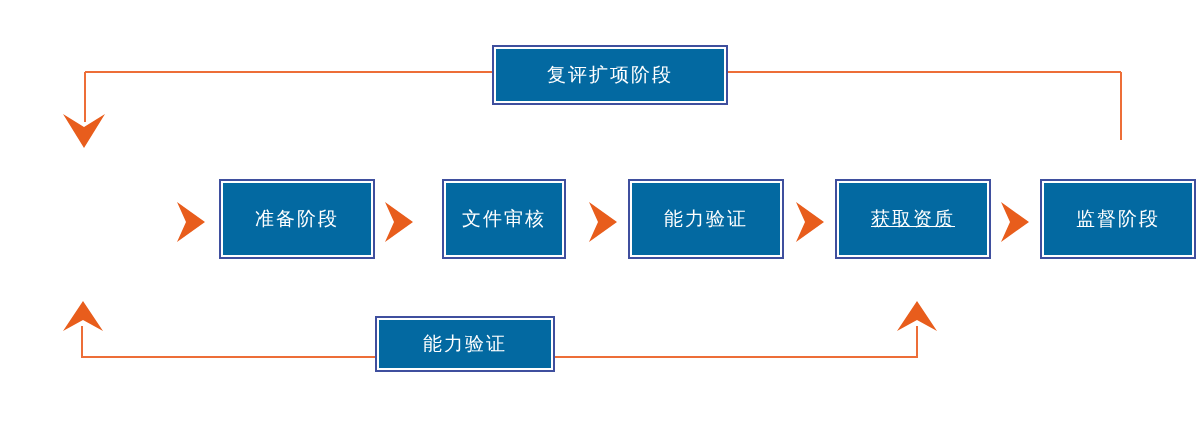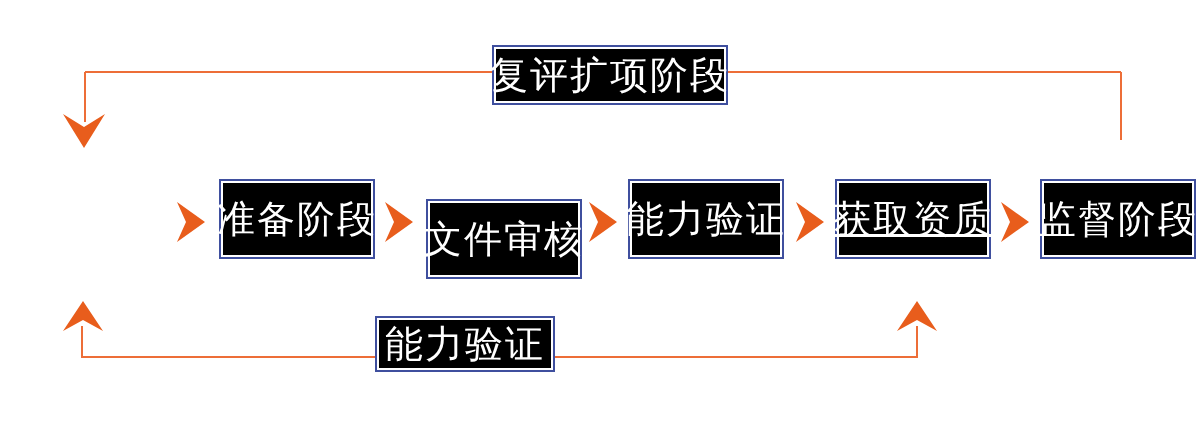--- a/index.html
+++ b/index.html
@@ -8,28 +8,28 @@
     width: 1200px;
     height: 433px;
     background: #ffffff;
     font-family: "Liberation Sans", sans-serif;
     overflow: hidden;
   }
   
   .fbox {
     position: absolute;
     box-sizing: border-box;
-    background: #000000;
+    background: #0369a1;
     border: 2px solid #ffffff;
     box-shadow: 0 0 0 2px #3F4F9E;
     color: #ffffff;
     display: flex;
     align-items: center;
     justify-content: center;
-    font-size: 38px;
+    font-size: 19px;
     letter-spacing: 2px;
     white-space: nowrap;
   }
   
   .line { position: absolute; background: #ED6E38; }
   .line.h { height: 2px; }
   .line.v { width: 2px; }
   .arr { position: absolute; display: block; }
   .arr polygon { fill: #E85D1C; }
 </style>
@@ -67,21 +67,21 @@
       <polygon points="0,0 28,20 0,40 9,20"></polygon>
     </svg>
   <svg class="arr" style="left:796px;  top:202px;" width="28" height="40" viewBox="0 0 28 40">
       <polygon points="0,0 28,20 0,40 9,20"></polygon>
     </svg>
   <svg class="arr" style="left:1001px; top:202px;" width="28" height="40" viewBox="0 0 28 40">
       <polygon points="0,0 28,20 0,40 9,20"></polygon>
     </svg>
 
   <div class="fbox" style="left:221px;  top:181px; width:152px; height:76px;">准备阶段</div>
-  <div class="fbox" style="left:428px;  top:181px; width:152px; height:76px;margin-top:20px;">文件审核</div>
+  <div class="fbox" style="left:444px;  top:181px; width:120px; height:76px;">文件审核</div>
   <div class="fbox" style="left:630px;  top:181px; width:152px; height:76px;">能力验证</div>
   <div class="fbox" style="left:837px;  top:181px; width:152px; height:76px;text-decoration:underline;">获取资质</div>
   <div class="fbox" style="left:1042px; top:181px; width:152px; height:76px;">监督阶段</div>
 
   <div class="fbox" style="left:494px; top:47px;  width:232px; height:56px;">复评扩项阶段</div>
   <div class="fbox" style="left:377px; top:318px; width:176px; height:52px;">能力验证</div>
 
 </div>
 
 </body></html>

